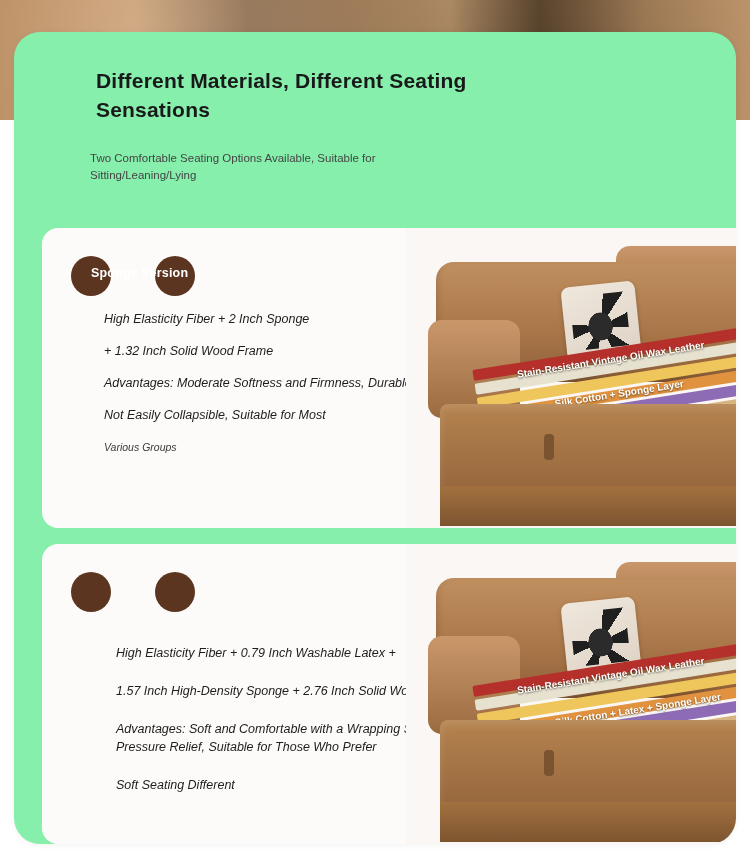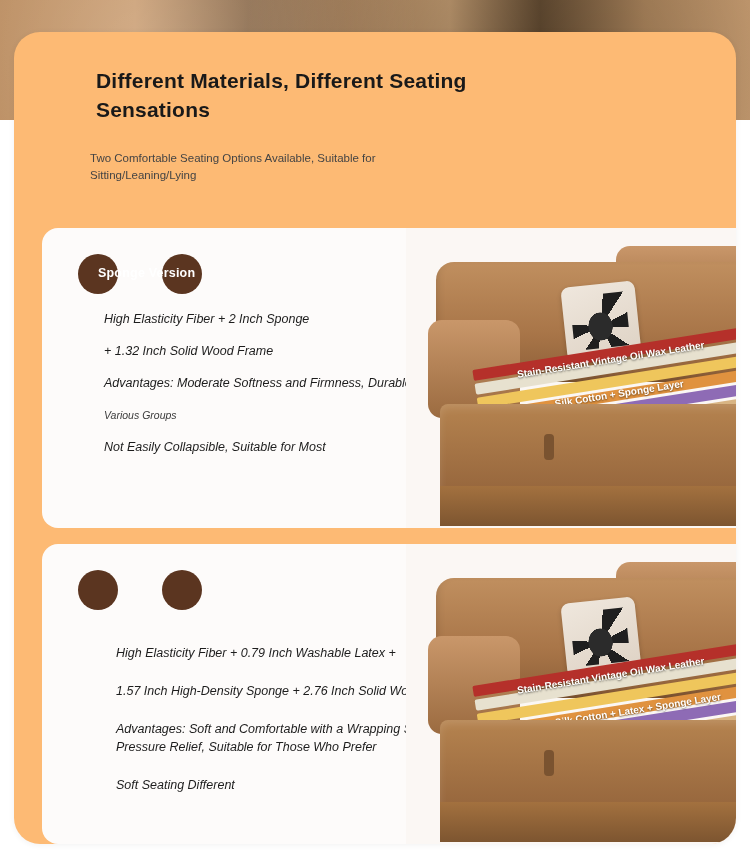--- a/index.html
+++ b/index.html
@@ -19,21 +19,21 @@
   }
   .top-band:after{
     content:"";position:absolute;inset:0;
     background:radial-gradient(circle at 20% 40%, rgba(255,255,255,.18), transparent 45%),
                radial-gradient(circle at 70% 70%, rgba(0,0,0,.25), transparent 55%);
   }
 
   
   .panel{
     position:absolute;left:14px;top:32px;width:722px;height:812px;
-    background:#fdba74;
+    background:#86efac;
     border-radius:26px;
     box-shadow:0 1px 6px rgba(0,0,0,.06);
     overflow:hidden;
   }
 
   .head{
     padding:34px 40px 0 40px;
   }
   .title{
     font-size:21px;line-height:29px;font-weight:bold;color:#191919;
@@ -52,23 +52,23 @@
     position:absolute;left:28px;width:714px;height:300px;
     background:#fdfbfa;
     border-radius:16px;
     overflow:hidden;
   }
   .card.one{top:196px;}
   .card.two{top:512px;}
 
   
   .badge{
-    position:absolute;left:36px;top:26px;
+    position:absolute;left:29px;top:26px;
     width:210px;height:44px;
-    display:flex;
+    display:flex;align-items:center;
   }
   .dot{
     width:40px;height:40px;border-radius:50%;
     background:#5b3520;
     flex:0 0 auto;
   }
   .dot.second{margin-left:44px;}
   .badge-label{
     position:absolute;left:12px;top:12px;width:200px;
     font-size:12.5px;color:#ffffff;font-weight:bold;
@@ -180,22 +180,22 @@
     <div class="badge">
       <span class="dot"></span>
       <span class="dot second"></span>
       <span class="badge-label">Sponge Version</span>
     </div>
 
     <div class="lines">
       <div class="line">High Elasticity Fiber + 2 Inch Sponge</div>
       <div class="line">+ 1.32 Inch Solid Wood Frame</div>
       <div class="line wide">Advantages: Moderate Softness and Firmness, Durable Use</div>
+      <div class="line">Not Easily Collapsible, Suitable for Most</div>
       <div class="line small">Various Groups</div>
-      <div class="line">Not Easily Collapsible, Suitable for Most</div>
     </div>
 
     <div class="sofa">
       <div class="bg"></div>
       <div class="headrest"></div>
       <div class="back"></div>
       <div class="arm"></div>
       <div class="pillow">
         <div class="leaf"></div>
       </div>

